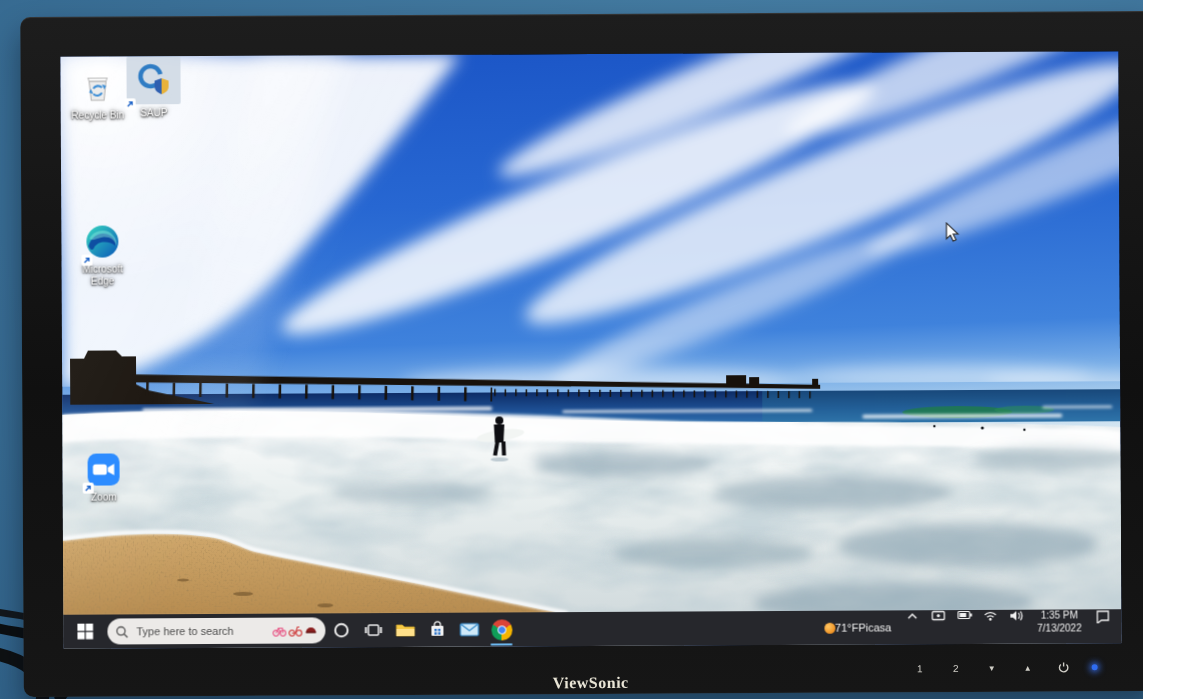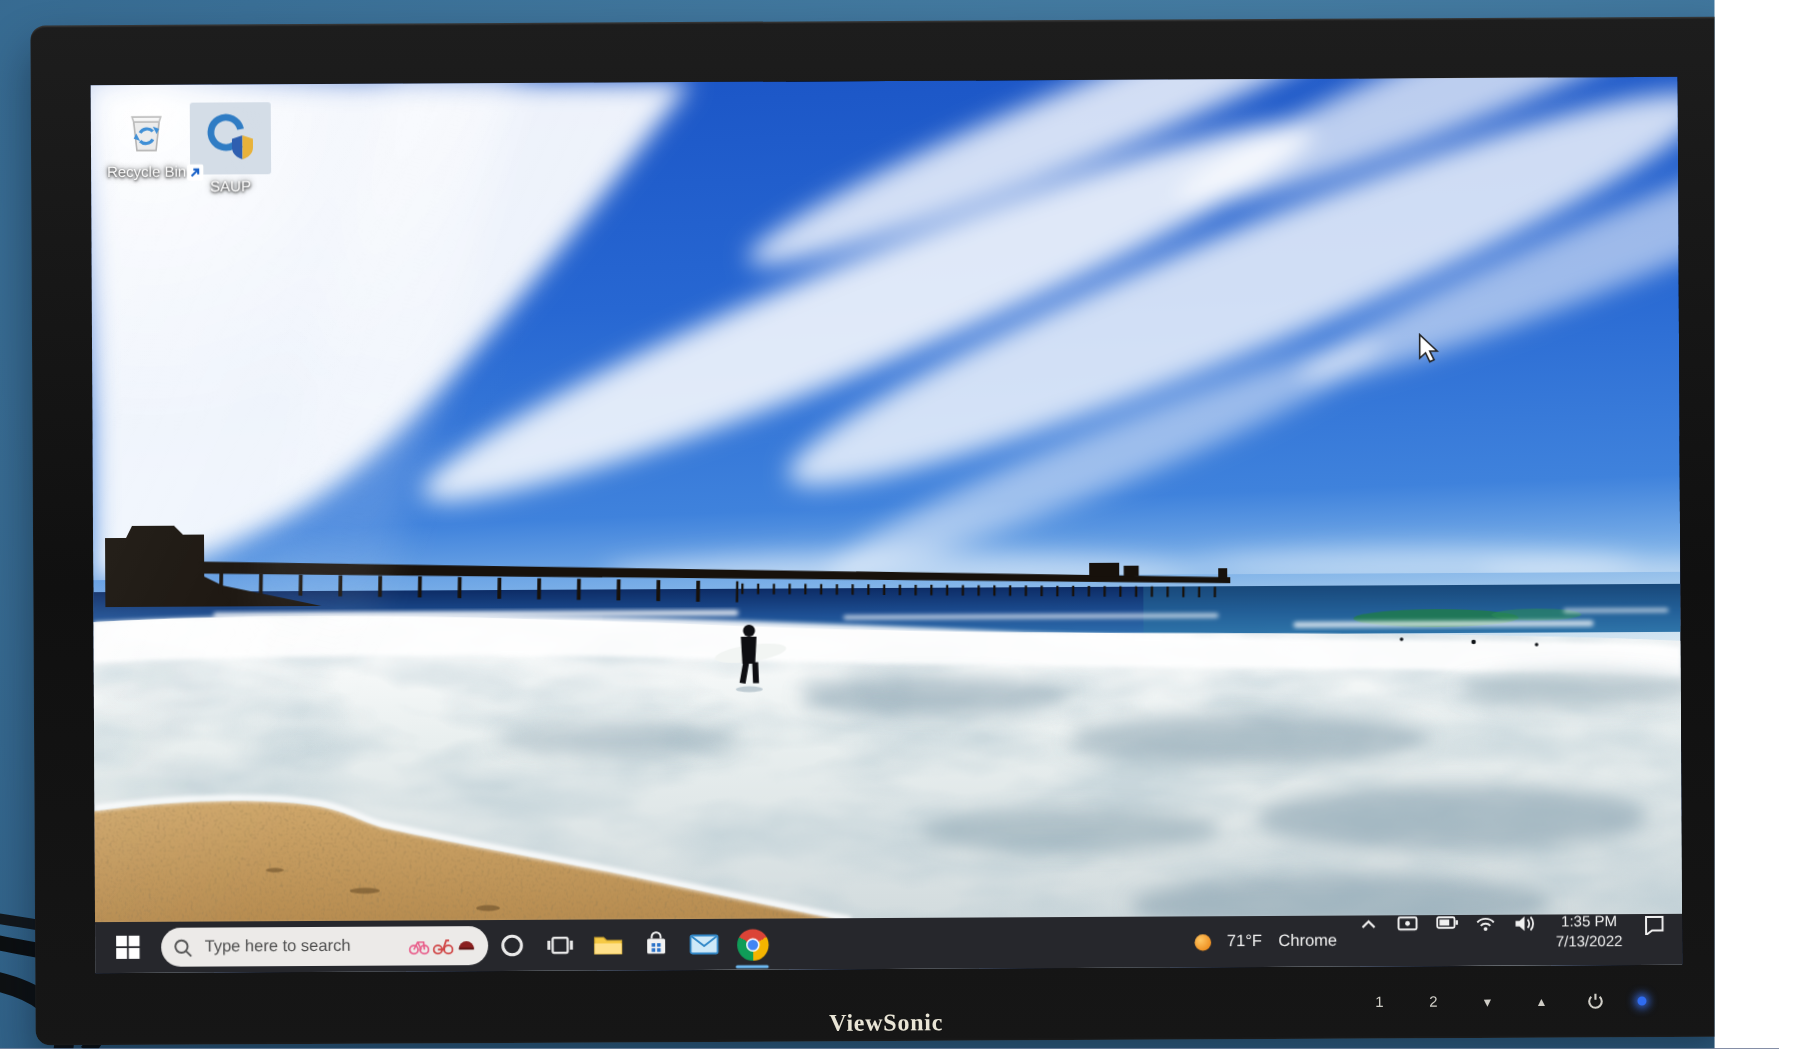--- a/index.html
+++ b/index.html
@@ -52,21 +52,21 @@
   .search-box input{border:0;background:transparent;outline:none;flex:1;font-size:11px;color:#333;
     font-family:"Liberation Sans",sans-serif;min-width:0;}
   .search-box input::placeholder{color:#4e4e4e;}
   .hl{display:flex;gap:2px;align-items:center;}
   .tb-app{position:relative;width:32px;height:34px;display:flex;align-items:center;justify-content:center;background:none;border:0;padding:0;}
   .tb-app.active::after{content:"";position:absolute;left:5px;right:5px;bottom:1px;height:2.5px;background:#6cb8f0;border-radius:2px;}
   .tb-chrome{width:21px;height:21px;border-radius:50%;position:relative;
     background:conic-gradient(from 60deg,#f4b400 0 120deg,#0f9d58 120deg 240deg,#db4437 240deg 360deg);}
   .tb-chrome::after{content:"";position:absolute;inset:6px;background:#4285f4;border:1.5px solid #fff;border-radius:50%;}
   .tray{margin-left:auto;display:flex;align-items:center;gap:8px;padding-right:10px;height:100%;}
-  .weather{display:flex;align-items:center;gap:11px;padding-right:4px;}
+  .weather{display:flex;align-items:center;gap:0;padding-right:4px;}
   .sun-dot{width:11px;height:11px;border-radius:50%;background:radial-gradient(circle at 35% 35%, #ffc763, #ef9224 70%);}
   .wtxt{font-size:11px;color:#f2f2f2;}
   .tray-btn{display:flex;align-items:flex-start;justify-content:center;background:none;border:0;padding:0;height:34px;width:18px;}
   .clock{font-size:10px;color:#f2f2f2;text-align:center;line-height:1.25;padding:0 3px;}
   
   .bezel-bar{position:absolute;left:0;right:0;bottom:0;height:48px;display:flex;align-items:center;}
   .brand{position:absolute;left:50%;transform:translateX(-50%);top:28px;
     font-family:"Liberation Serif",serif;font-weight:bold;font-size:16px;color:#e9e5d6;letter-spacing:.5px;}
   .osd{position:absolute;right:60px;top:0;height:48px;display:flex;align-items:center;gap:20px;}
   .osd-btn{background:none;border:0;padding:0;color:#cfcdc6;font-size:10px;font-family:"Liberation Sans",sans-serif;
@@ -221,42 +221,80 @@
               <path d="M12,17 a5,5 0 0 1 8,-1"></path>
                 <path d="M20,21 a5,5 0 0 1 -8,1"></path>
             </g>
             <path d="M20,13 l4,1.4 -1.6,3.4 z" fill="#3f8fd6"></path>
             <path d="M12,22 l-4,-1.4 1.6,-3.4 z" fill="#3f8fd6"></path>
           </svg>
         </div>
         <div class="dlabel">Recycle Bin</div>
       </div>
 
-      <div class="dicon" style="left:60px;top:12px;">
+      <div class="dicon" style="left:60px;top:0;">
         <div class="dicon-img tile">
           <svg width="36" height="36" viewBox="0 0 36 36">
             <circle cx="15" cy="14" r="10" fill="none" stroke="#2f7cc4" stroke-width="4.5" stroke-dasharray="50 13" transform="rotate(60 15 14)"></circle>
             <path d="M21,21 l4,4" stroke="#2f7cc4" stroke-width="4"></path>
             <path d="M26,16 l-7,2.4 v5.6 c0,4.4 3.4,6.8 7,8 Z" fill="#2f5fb0"></path>
             <path d="M26,16 l7,2.4 v5.6 c0,4.4 -3.4,6.8 -7,8 Z" fill="#e8b23a"></path>
           </svg>
           <span class="lnk">
             <svg width="11" height="11" viewBox="0 0 11 11">
                 <rect x="0" y="0" width="11" height="11" rx="2" fill="#fff"></rect>
                 <path d="M3,8 L7,4 M4.2,3.6 h3.2 v3.2" stroke="#1b62c8" stroke-width="1.4" fill="none"></path>
               </svg>
           </span>
         </div>
         <div class="dlabel">SAUP</div>
       </div>
 
 
-
-
-
+      <div class="dicon" style="left:8px;top:166px;">
+        <div class="dicon-img">
+          <svg width="34" height="34" viewBox="0 0 32 32">
+            <defs>
+                <linearGradient id="egA" x1="0" y1="0" x2="1" y2="1">
+              <stop offset="0" stop-color="#36d7c0"></stop>
+                  <stop offset="1" stop-color="#0a57b8"></stop>
+                </linearGradient>
+              </defs>
+            <circle cx="16" cy="16" r="15" fill="url(#egA)"></circle>
+            <path d="M3,20 C6,10 14,7 20,9 C27,11 29,16.5 28,20 C24,16 12,14 8,22 C6.2,25 4,23 3,20 Z" fill="#0b3f9e" opacity=".85"></path>
+            <path d="M4,13 C8,5 20,3 26,10 C29,13 30,17 29,20 C28,14 22,11 16,12 C10,13 6,16 4,13 Z" fill="#8deede" opacity=".45"></path>
+          </svg>
+          <span class="lnk">
+            <svg width="11" height="11" viewBox="0 0 11 11">
+                <rect width="11" height="11" rx="2" fill="#fff"></rect>
+                <path d="M3,8 L7,4 M4.2,3.6 h3.2 v3.2" stroke="#1b62c8" stroke-width="1.4" fill="none"></path>
+              </svg>
+          </span>
+        </div>
+        <div class="dlabel">Microsoft Edge</div>
+      </div>
+
+
+
+      <div class="dicon" style="left:8px;top:394px;">
+        <div class="dicon-img">
+          <svg width="34" height="34" viewBox="0 0 32 32">
+            <rect x="1" y="1" width="30" height="30" rx="8" fill="#2d8cff"></rect>
+            <rect x="6" y="11" width="13" height="10" rx="2.5" fill="#fff"></rect>
+            <path d="M20,14 l6,-3.4 v10.8 l-6,-3.4 Z" fill="#fff"></path>
+          </svg>
+          <span class="lnk">
+            <svg width="11" height="11" viewBox="0 0 11 11">
+                <rect width="11" height="11" rx="2" fill="#fff"></rect>
+                <path d="M3,8 L7,4 M4.2,3.6 h3.2 v3.2" stroke="#1b62c8" stroke-width="1.4" fill="none"></path>
+              </svg>
+          </span>
+        </div>
+        <div class="dlabel">Zoom</div>
+      </div>
 
 
       <div class="cursor">
         <svg width="14" height="20" viewBox="0 0 11 17">
           <path d="M0.5,0.8 L0.5,14.2 L3.8,11.2 L6.2,16.2 L8.6,15.1 L6.2,10.2 L10.4,10.2 Z" fill="#fff" stroke="#222" stroke-width="0.9"></path>
         </svg>
       </div>
 
       <div class="screen-glass"></div>
 
@@ -329,21 +367,21 @@
           </svg>
         </button>
         <button class="tb-app active" title="google-chrome">
           <span class="tb-chrome"></span>
         </button>
 
         <div class="tray">
           <div class="weather">
             <span class="sun-dot"></span>
             <span class="wtxt">71°F</span>
-            <span class="wtxt">Chrome</span>
+            <span class="wtxt">Picasa</span>
           </div>
           <button class="tray-btn">
             <svg width="12" height="12" viewBox="0 0 12 12">
                 <path d="M2,8 L6,4 L10,8" fill="none" stroke="#f0f0f0" stroke-width="1.5"></path>
               </svg>
           </button>
           <button class="tray-btn">
             <svg width="14" height="12" viewBox="0 0 14 12">
                 <rect x="1" y="1.5" width="12" height="8" rx="1" fill="none" stroke="#f0f0f0" stroke-width="1.3"></rect>
                 <circle cx="7" cy="5.5" r="1.6" fill="#f0f0f0"></circle>

